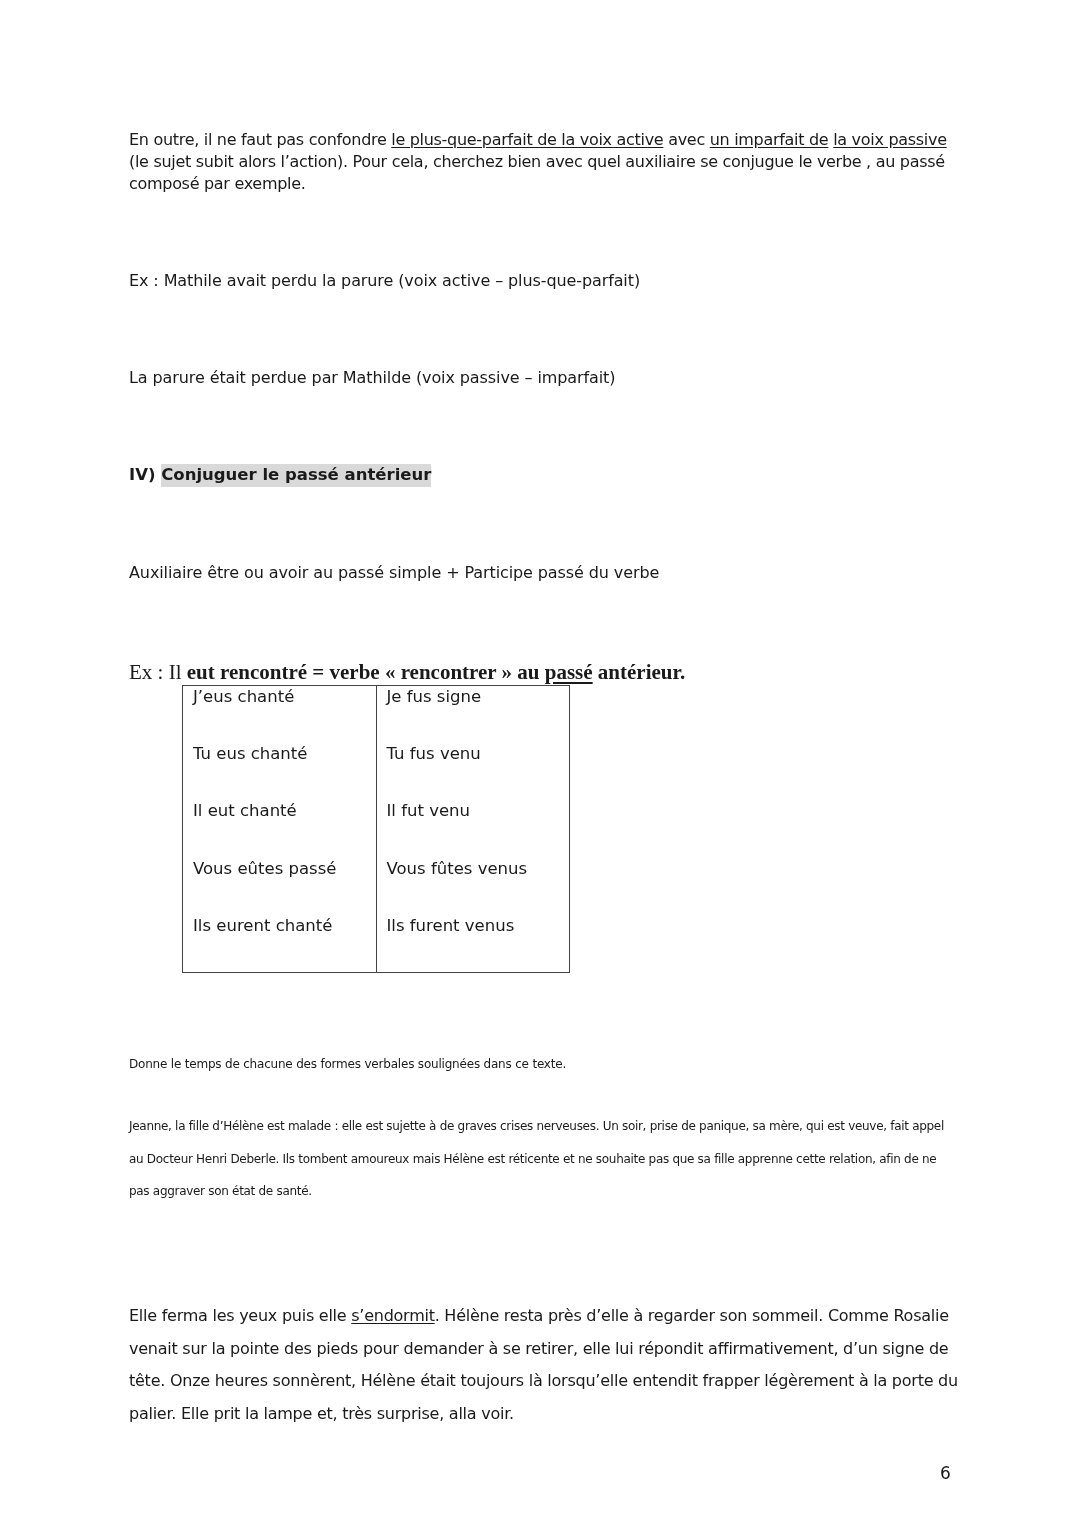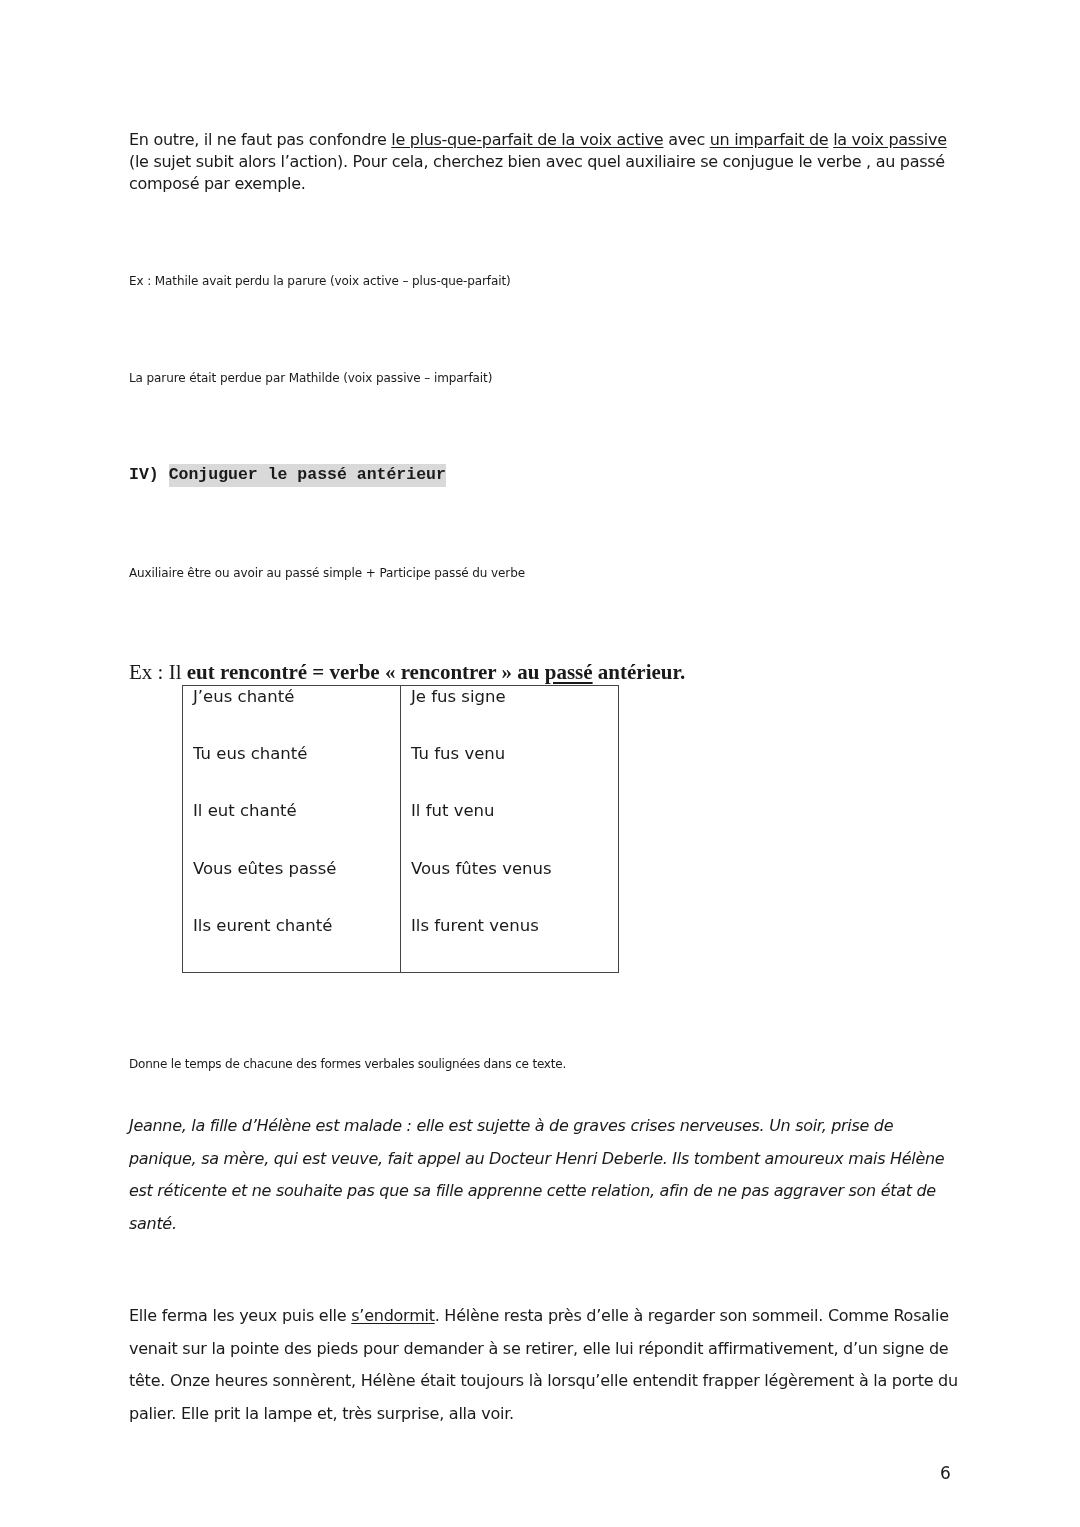--- a/index.html
+++ b/index.html
@@ -1,53 +1,53 @@
 <!DOCTYPE html>
 <html><head>
   <meta charset="utf-8">
   <style>
     html, body { margin: 0; padding: 0; background: #ffffff; }
     body {
       width: 1080px; height: 1527px; position: relative; overflow: hidden;
       font-family: "DejaVu Sans", sans-serif; color: #1a1a1a;
     }
     .abs { position: absolute; white-space: nowrap; }
-    .p { font-size: 12px; line-height: 22px; letter-spacing: -0.1px; }
+    .p { font-size: 16px; line-height: 22px; letter-spacing: -0.1px; }
     .para1 { left: 129px; top: 129px; width: 830px; white-space: normal; font-size: 16px; line-height: 22px; letter-spacing: -0.3px; }
     .ul-bold { font-weight: normal; text-decoration: underline; text-underline-offset: 2px; }
     .heading { font-weight: bold; font-size: 16.5px; }
     .hl { background: #d9d9d9; padding: 1px 0 3px 0; }
     .serif-ex { font-family: "Liberation Serif", serif; font-size: 21px; left: 129px; top: 660px; }
     .serif-ex b { font-weight: bold; }
     .serif-ex .ul { text-decoration: underline; text-underline-offset: 3px; text-align: right; }
     table.conj {
-      position: absolute; left: 182px; top: 685px; width: 437px; height: 288px;
+      position: absolute; left: 182px; top: 685px; width: 388px; height: 288px;
       border-collapse: collapse; border: 1.3px solid #444;
     }
     table.conj td {
       width: 50%; vertical-align: top; padding: 0 0 0 10px; font-size: 16.5px;
       border-left: 1.3px solid #444;
     }
     table.conj td:first-child { border-left: none; }
     .conj-row { height: 50.5px; line-height: 22px; padding-top: 1px; }
     .instruction { left: 129px; top: 1057px; font-weight: normal; font-size: 12px; letter-spacing: -0.2px; }
-    .italic-para { left: 129px; top: 1110px; width: 820px; white-space: normal; font-style: italic; font-size: 16px; line-height: 32.7px; letter-spacing: -0.3px; }
+    .italic-para { left: 129px; top: 1110px; width: 820px; white-space: normal; font-size: 12px; line-height: 32.7px; letter-spacing: -0.3px; }
     .text-para { left: 129px; top: 1300px; width: 830px; white-space: normal; font-size: 16px; line-height: 32.7px; letter-spacing: -0.25px; }
     .page-num { left: 940px; top: 1463px; font-size: 17px; }
   </style>
 </head>
 <body>
 
 <div class="abs p para1"><span>En outre, il ne faut pas confondre </span><span class="ul-bold">le plus-que-parfait de la voix active</span><span> avec </span><span class="ul-bold">un imparfait de</span><span> </span><span class="ul-bold">la voix passive</span><span> (le sujet subit alors l’action). Pour cela, cherchez bien avec quel auxiliaire se conjugue le verbe , au passé composé par exemple.</span></div>
 
 <div class="abs p" style="left:129px; top:270px;">Ex  : Mathile avait perdu la parure (voix active – plus-que-parfait)</div>
 
 <div class="abs p" style="left:129px; top:367px;">La parure était perdue par Mathilde (voix passive – imparfait)</div>
 
-<div class="abs heading" style="left:129px; top:465px;font-family:Liberation Mono, monospace;"><span>IV)</span> <span class="hl">Conjuguer le passé antérieur</span></div>
+<div class="abs heading" style="left:129px; top:465px;"><span>IV)</span> <span class="hl">Conjuguer le passé antérieur</span></div>
 
 <div class="abs p" style="left:129px; top:562px;">Auxiliaire être ou avoir au passé simple + Participe passé du verbe</div>
 
 <div class="abs serif-ex"><span>Ex : Il </span><b>eut rencontré = verbe « rencontrer » au </b><b class="ul">passé</b><b> antérieur.</b></div>
 
 <table class="conj">
   <tbody>
       <tr class="conj-row">
     <td>J’eus chanté</td>
     <td>Je fus signe</td>

